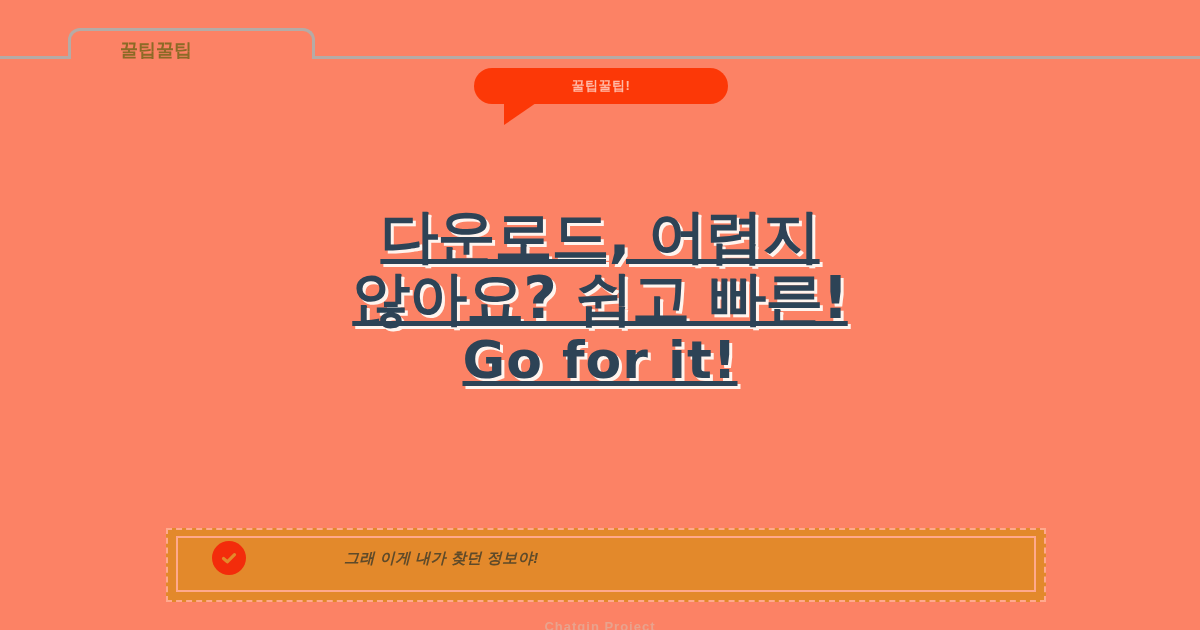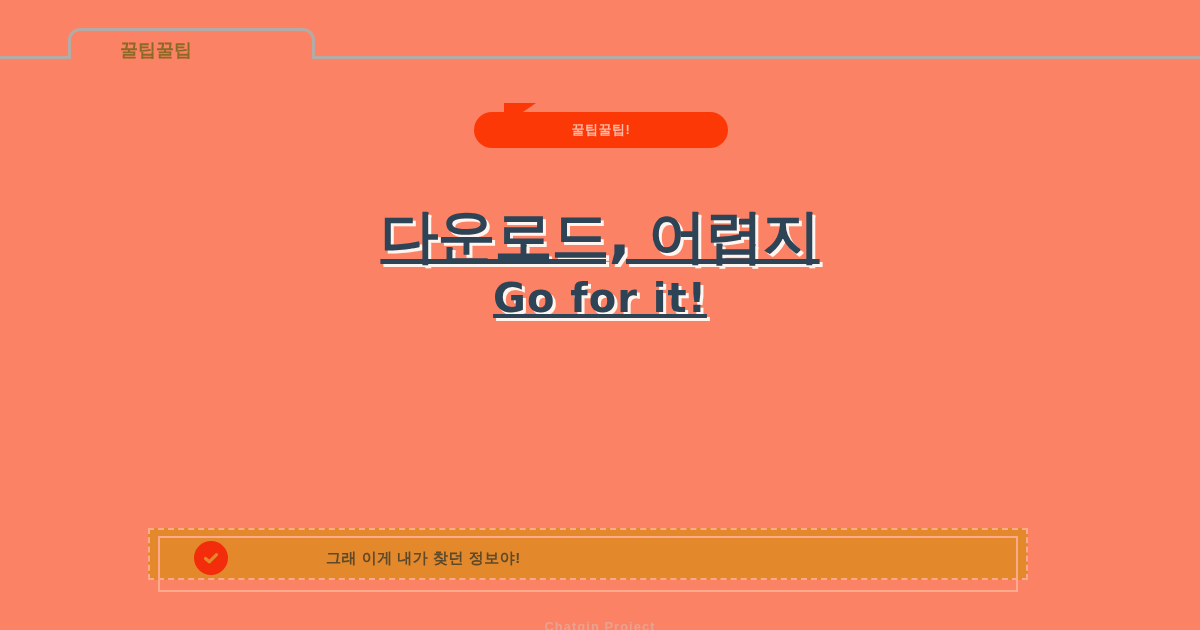--- a/index.html
+++ b/index.html
@@ -72,21 +72,20 @@
     height:36px;
   }
   .bubble {
     width:254px;
     height:36px;
     background:#FC3807;
     border-radius:18px;
     display:flex;
     align-items:center;
     justify-content:center;
-    margin-top:44px;
   }
   .bubble-text {
     color:#FFB9A6;
     font-size:13px;
     font-weight:bold;
     letter-spacing:0.5px;
     white-space:nowrap;
   }
   .bubble-tail {
     position:absolute;
@@ -111,33 +110,34 @@
     font-weight:bold;
     font-size:58px;
     line-height:62px;
     letter-spacing:-1px;
     text-shadow: 3px 3px 0 #FFF4EE;
     text-decoration: underline;
   }
   .headline .ln { display:block; }
   .headline .ln-en {
     display:block;
-    font-size:40px;
+    font-size:52px;
     letter-spacing:1px;
   }
 
   
   .callout-outer {
     position:absolute;
-    left:148px;
+    left:166px;
     top:528px;
     width:880px;
-    height:52px;
+    height:74px;
     background:#E3892B;
     border:2px dashed #FFA98D;
+    font-style:italic;
   }
   .callout-inner {
     position:absolute;
     left:8px;
     top:6px;
     width:860px;
     height:56px;
     border:2px solid #FFA98D;
     display:flex;
     align-items:center;
@@ -195,20 +195,21 @@
 
 <div class="bubble-wrap">
   <div class="bubble">
     <span class="bubble-text">꿀팁꿀팁!</span>
   </div>
   <div class="bubble-tail"></div>
 </div>
 
 <div class="headline">
   <span class="ln">다운로드, 어렵지</span>
+  <span class="ln">않아요? 쉽고 빠른!</span>
   <span class="ln-en">Go for it!</span>
 </div>
 
 <div class="callout-outer">
   <div class="callout-inner"></div>
   <div class="check-badge">
     <svg width="20" height="20" viewBox="0 0 20 20" aria-hidden="true">
       <path d="M4.5 10.5 L8.3 13.8 L15.5 6.6" fill="none" stroke="#E3892B" stroke-width="3.2" stroke-linecap="round" stroke-linejoin="round"></path>
     </svg>
   </div>

